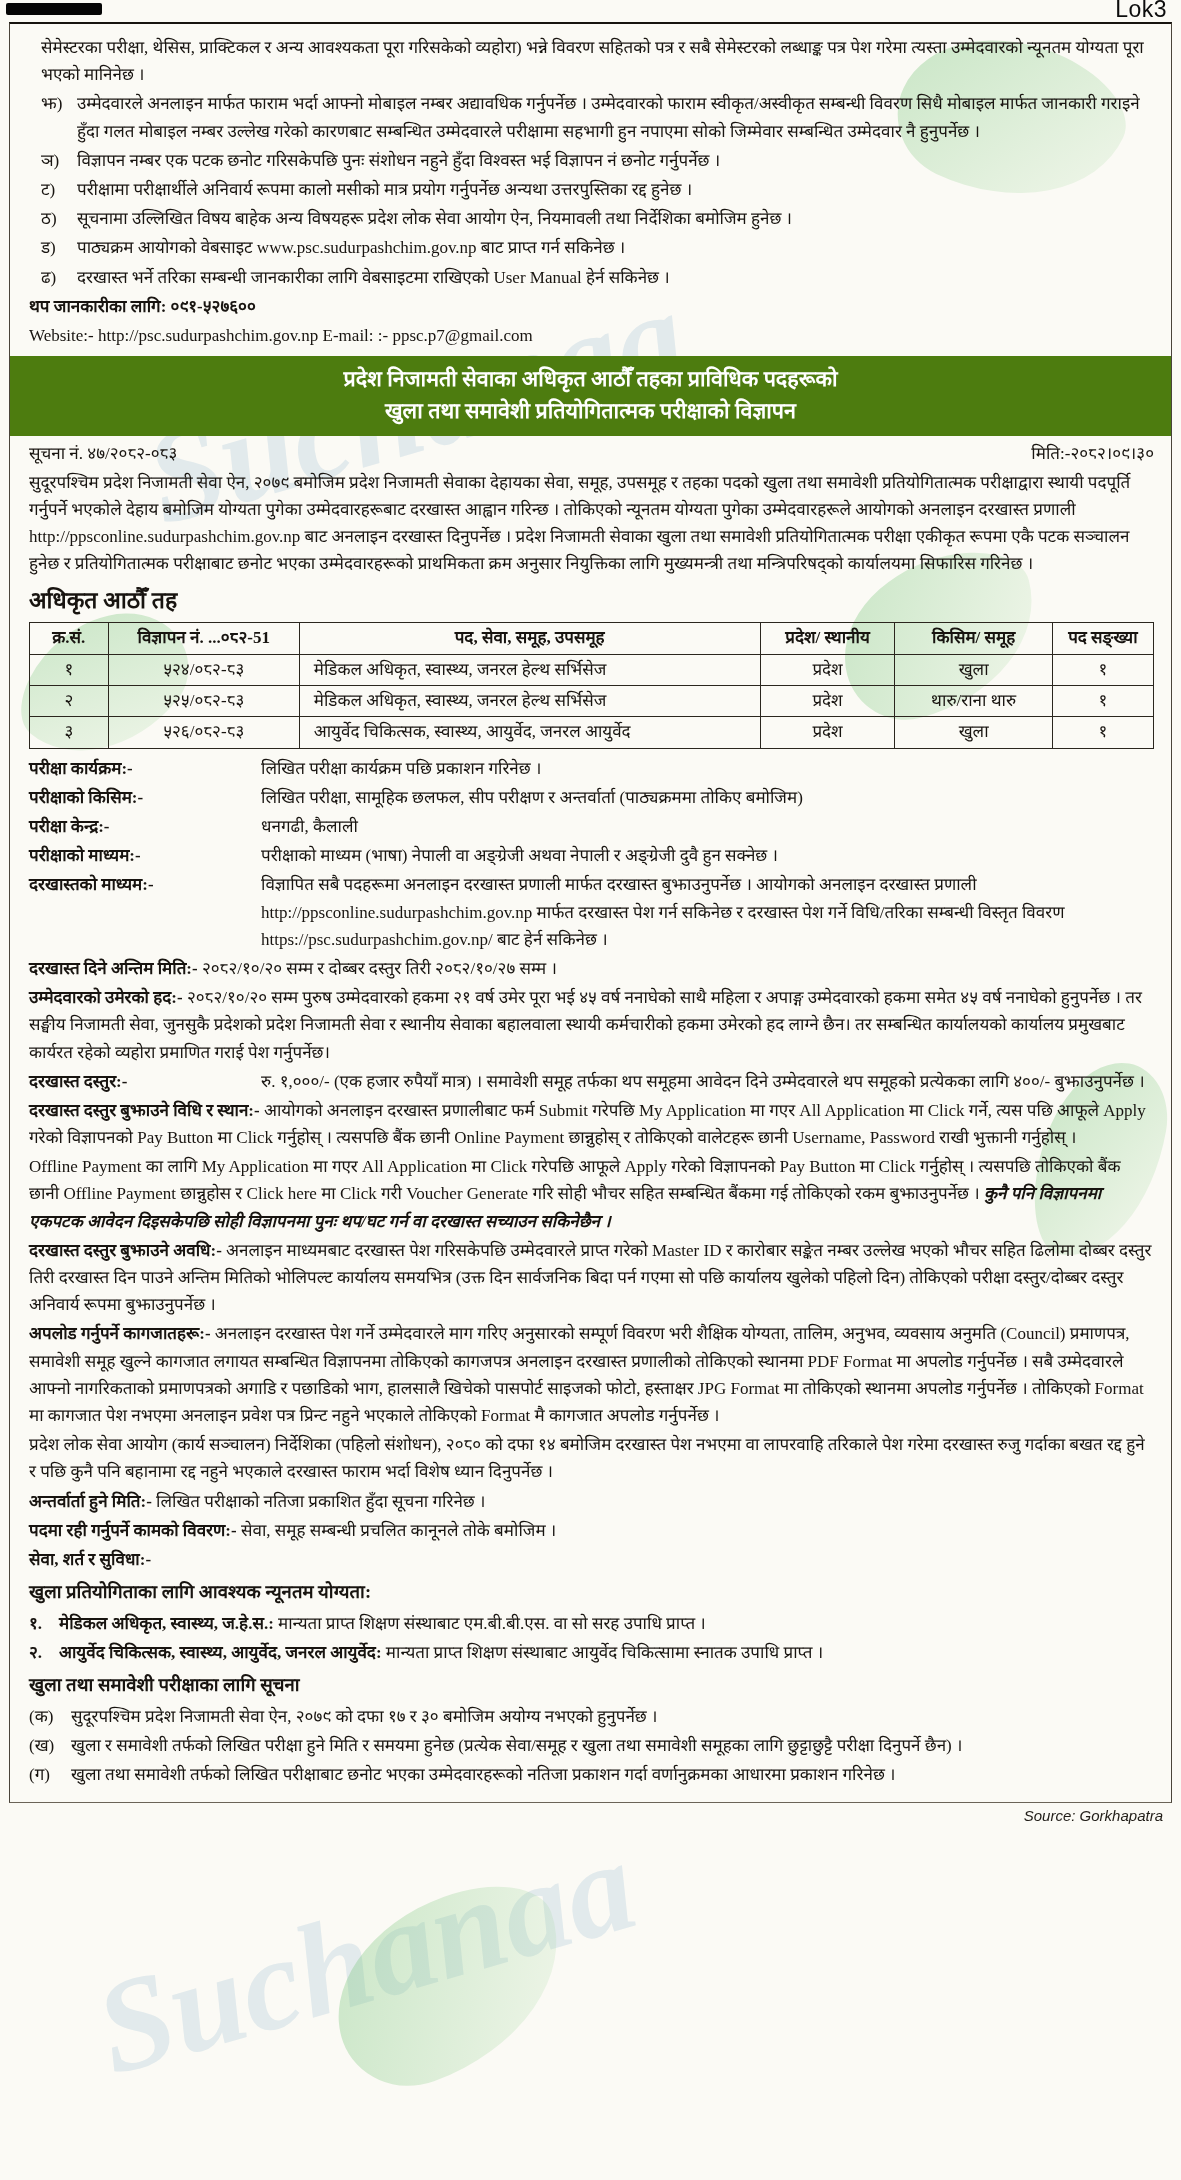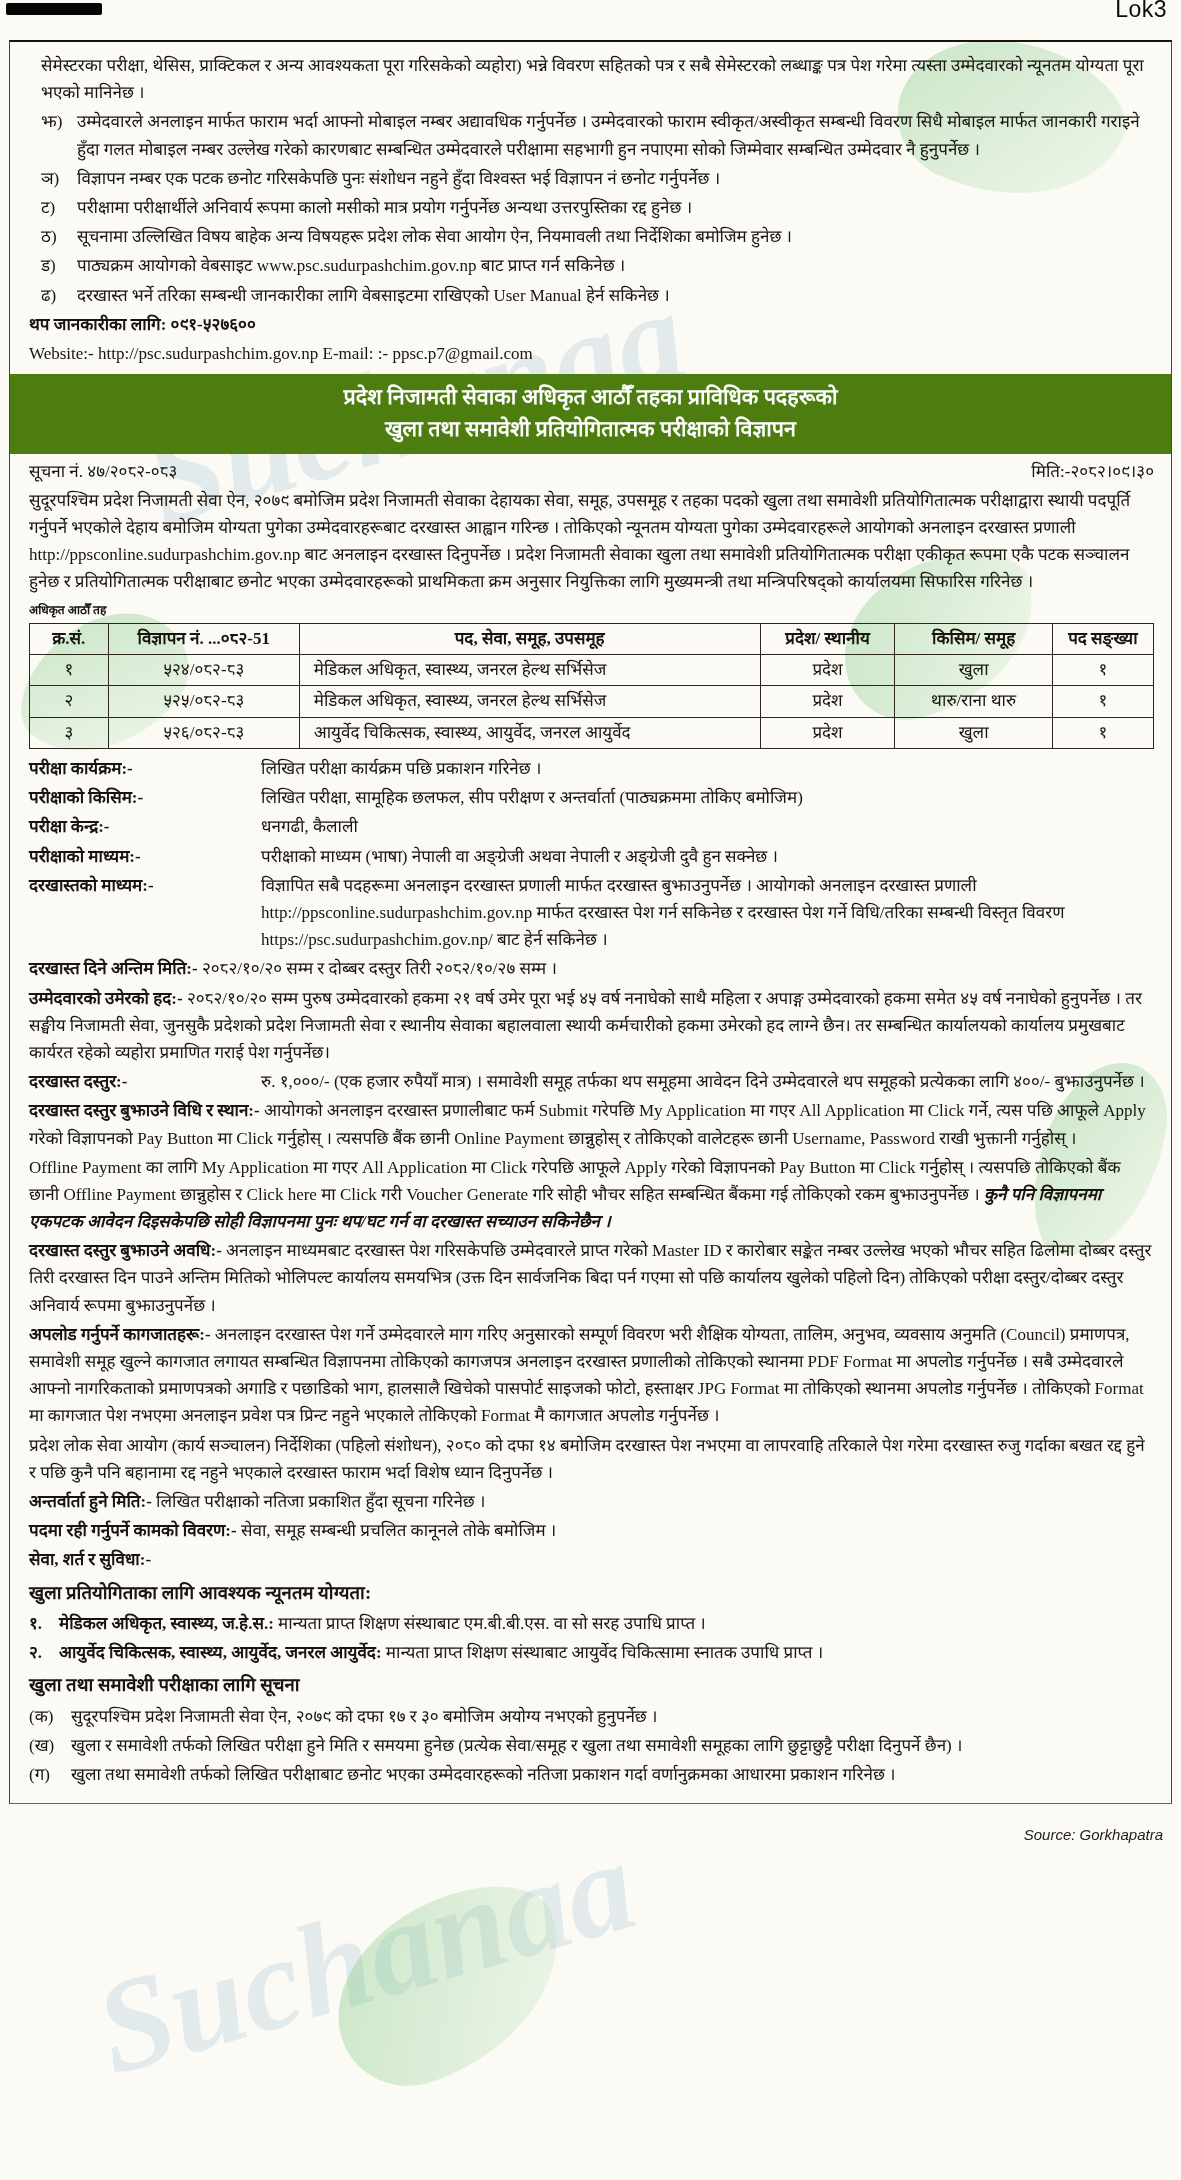--- a/index.html
+++ b/index.html
@@ -10,37 +10,37 @@
   
   .wm-text { position:absolute; font-size:132px; font-weight:bold; font-style:italic;
              color:rgba(135,178,205,0.22); transform:rotate(-16deg); white-space:nowrap; z-index:1; }
   .wm-leaf { position:absolute; background:linear-gradient(120deg, rgba(118,196,120,0.38), rgba(170,220,160,0.12));
              border-radius:60% 40% 70% 30% / 60% 30% 70% 40%; z-index:1; }
 
   .topbar { position:relative; height:22px; z-index:3; }
   .corner-blob { position:absolute; left:6px; top:3px; width:96px; height:12px; background:#050505; border-radius:2px; }
   .lok { position:absolute; right:14px; top:-4px; font-size:23px; letter-spacing:0.5px; color:#0c0c0c; font-family:"Liberation Sans",sans-serif; }
 
-  .content { position:relative; z-index:2; margin:18px 9px; border-left:1px solid #4a443a; border-right:1px solid #4a443a;
+  .content { position:relative; z-index:2; margin:0 9px; border-left:1px solid #4a443a; border-right:1px solid #4a443a;
              border-top:2px solid #16130e; border-bottom:1px solid #6b6458; padding:8px 17px 12px 19px;
              font-size:17px; line-height:1.6; }
 
   .b { font-weight:bold; }
   p.para { margin:2px 0; text-align:left; }
   .topsec { margin-left:12px; }
   .pt { display:grid; grid-template-columns:36px 1fr; margin:2px 0; }
   .pt .pl { }
   .contact { margin-left:0; }
 
   .banner { background:#4d7c0f; color:#ffffff; text-align:center; font-weight:bold; font-size:21.5px;
             line-height:1.5; padding:7px 10px 8px; margin:7px -17px 4px -19px; }
 
   .metarow { display:flex; justify-content:space-between; font-weight:normal; margin:3px 0 1px;text-align:right; }
 
-  .tbl-title { font-weight:bold; font-size:12px; margin:5px 0 3px; }
+  .tbl-title { font-weight:bold; font-size:23px; margin:5px 0 3px; }
   table.vac { width:100%; border-collapse:collapse; margin:1px 0 6px; }
   table.vac th, table.vac td { border:1px solid #2b261e; padding:2px 8px; font-size:17px; line-height:1.55; }
   table.vac th { font-weight:bold; text-align:center; }
   table.vac td { text-align:center; }
   table.vac td.pos { text-align:left; padding-left:14px; }
   .c-sn{width:7%;} .c-adv{width:17%;} .c-pos{width:41%;} .c-prov{width:12%;} .c-grp{width:14%;} .c-num{width:9%;}
 
   .kv { display:grid; grid-template-columns:232px 1fr; margin:2px 0; }
   .kv .lbl { font-weight:bold; }
 

